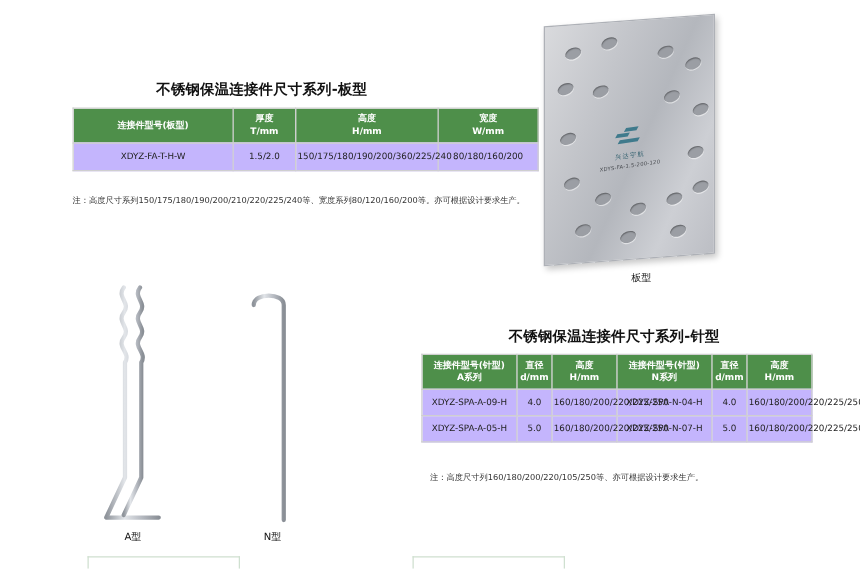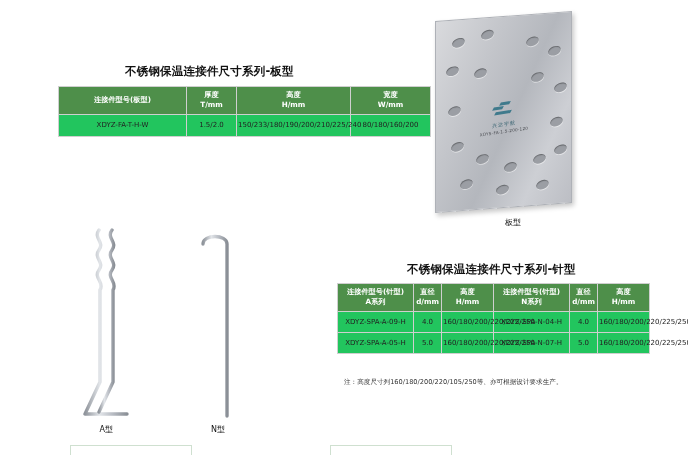--- a/index.html
+++ b/index.html
@@ -43,21 +43,21 @@
     background: #4e8f4a;
     color: #ffffff;
     font-size: 7.2px;
     font-weight: bold;
     line-height: 1.45;
     text-align: center;
     border: 1px solid #cfcfcf;
     padding: 3px 1px;
   }
   table.spec td {
-    background: #22c55e;
+    background: #c4b5fd;
     color: #222;
     font-size: 7px;
     text-align: center;
     border: 1px solid #cfcfcf;
     padding: 5px 1px;
     line-height: 1.45;
   }
 
   #table-plate { left: 58px; top: 86px; width: 372px; }
   #table-pin   { left: 337px; top: 283px; width: 312px; padding-left: 36px; }
@@ -197,27 +197,28 @@
           <span>宽度</span><br>
           <span>W/mm</span>
         </th>
       </tr>
     </thead>
     <tbody>
       <tr>
         <td>XDYZ-FA-T-H-W</td>
         <td>1.5/2.0</td>
         <td style="line-height:1.6">
-          <span>150/233/180/190/200/210/225/240</span>
+          <span>150/175/180/190/200/360/225/240</span>
         </td>
         <td>80/180/160/200</td>
       </tr>
     </tbody>
   </table>
 
+  <div class="note" id="note-plate">注：高度尺寸系列150/175/180/190/200/210/220/225/240等、宽度系列80/120/160/200等。亦可根据设计要求生产。</div>
 
   <div class="plate-wrap">
     <div class="plate-body">
       <div class="hole" style="left:16px; top:18px;  width:13px; height:9px;  transform:rotate(-18deg);"></div>
       <div class="hole" style="left:45px; top:12px;  width:13px; height:9px;  transform:rotate(-18deg);"></div>
       <div class="hole" style="left:90px; top:22px;  width:13px; height:9px;  transform:rotate(-18deg);"></div>
       <div class="hole" style="left:112px;top:33px;  width:13px; height:9px;  transform:rotate(-18deg);"></div>
       <div class="hole" style="left:10px; top:46px;  width:13px; height:9px;  transform:rotate(-18deg);"></div>
       <div class="hole" style="left:38px; top:50px;  width:13px; height:9px;  transform:rotate(-18deg);"></div>
       <div class="hole" style="left:95px; top:58px;  width:13px; height:9px;  transform:rotate(-18deg);"></div>

